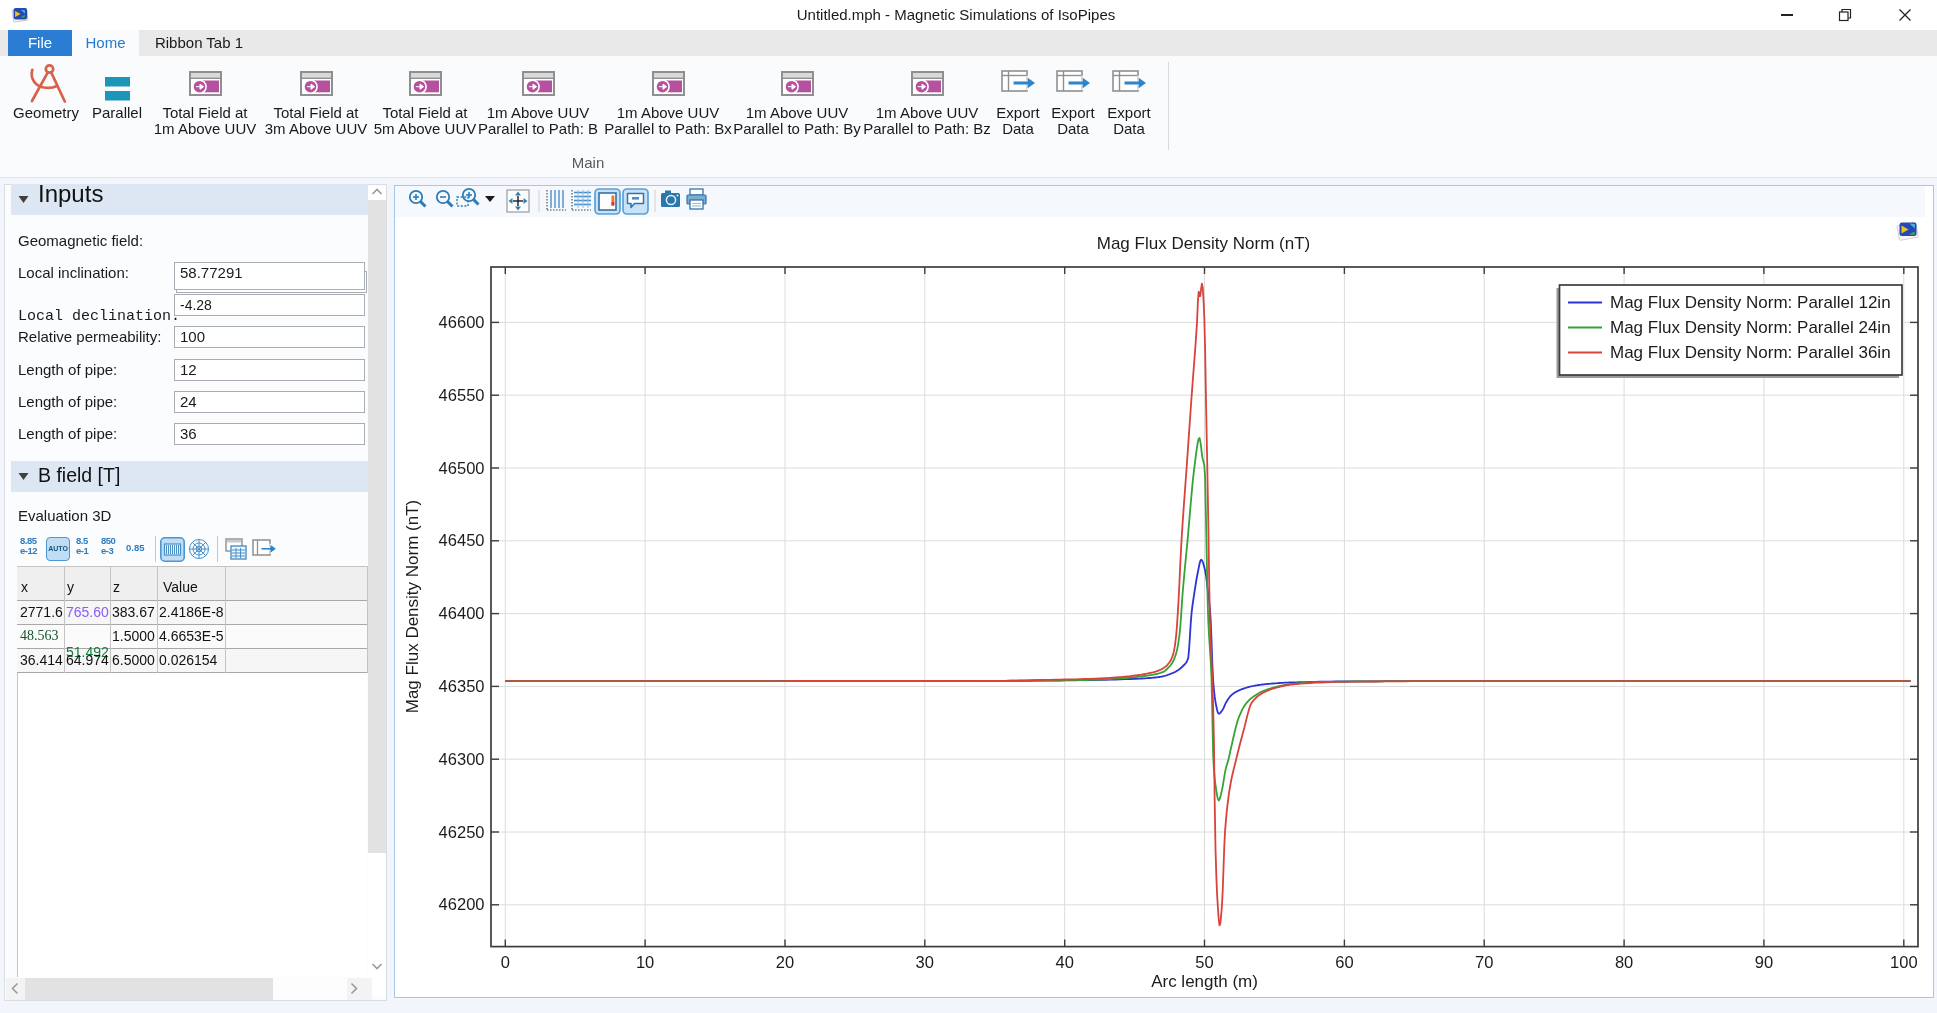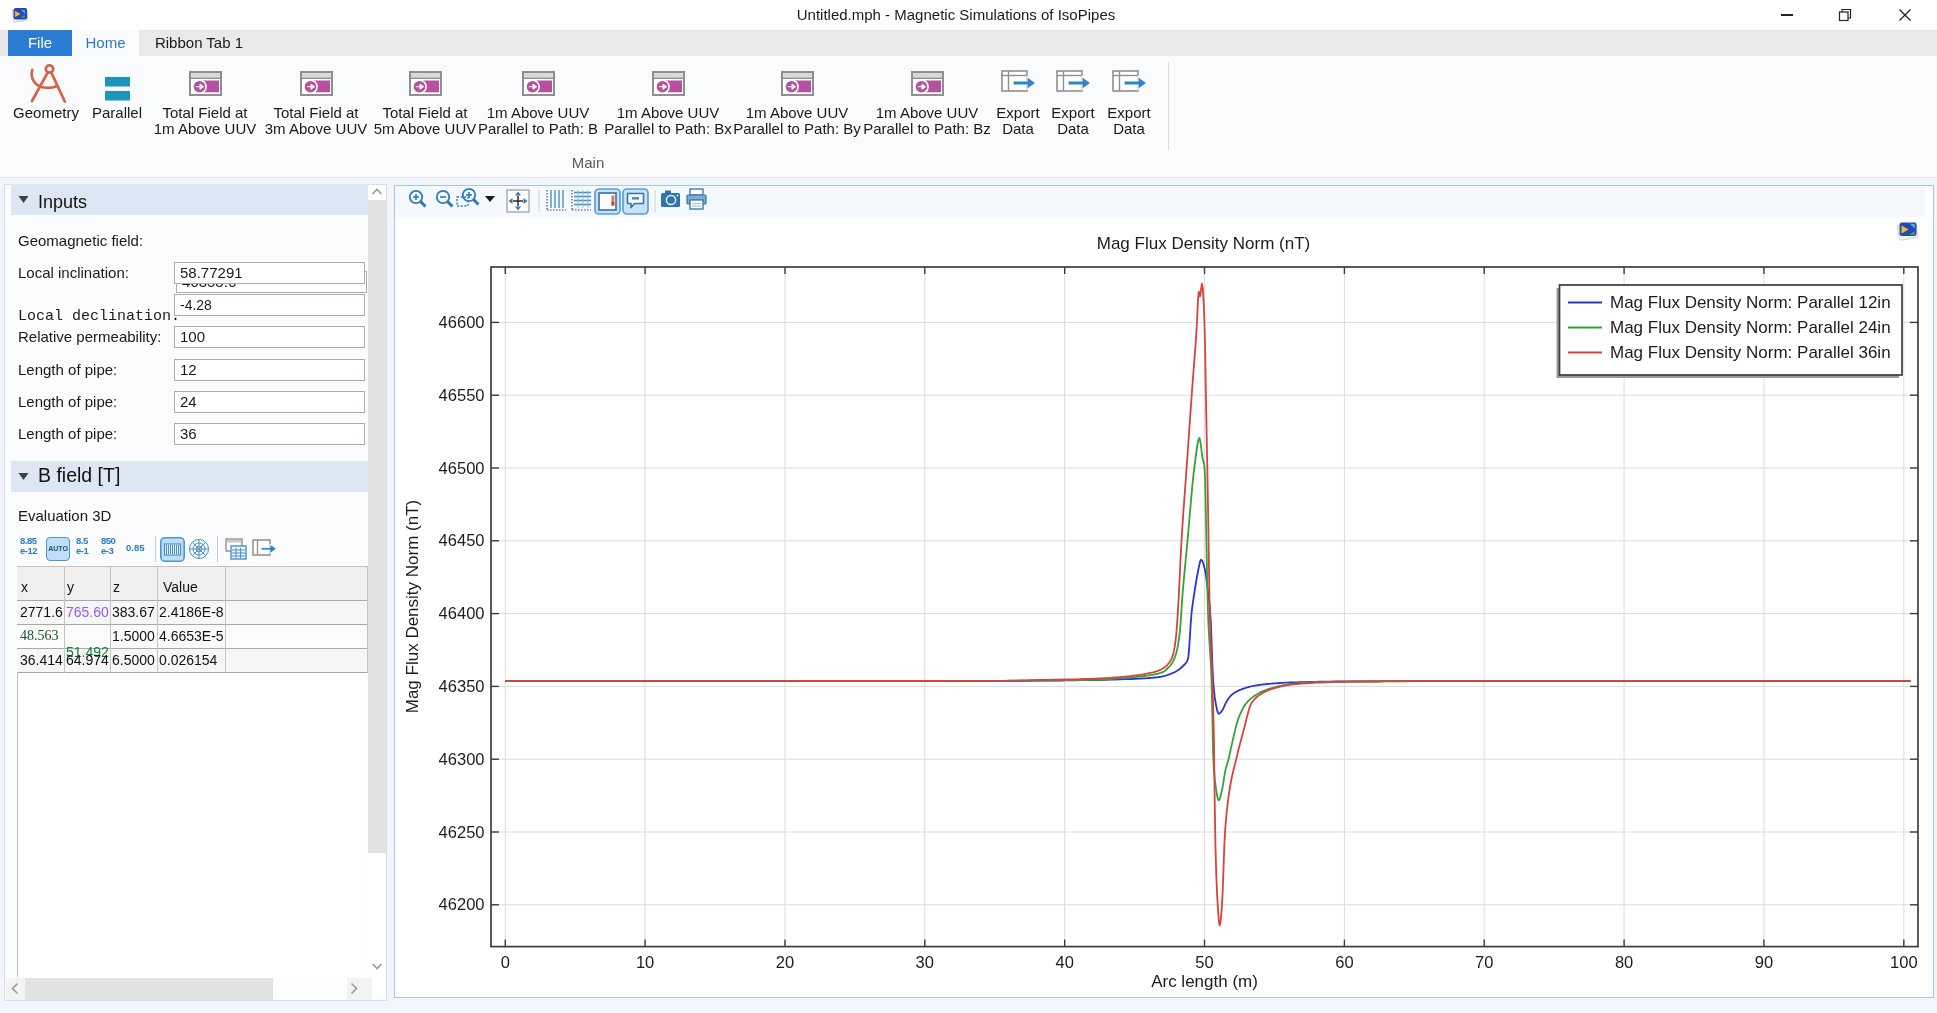--- a/index.html
+++ b/index.html
@@ -132,25 +132,25 @@
 <svg class="a" style="left:371px;top:188px" width="12" height="8" viewBox="0 0 12 8" fill="none" stroke="#9a9a9a" stroke-width="1.6">
     <path d="M1.5 6 L6 1.5 L10.5 6"></path>
   </svg>
 <svg class="a" style="left:371px;top:962px" width="12" height="8" viewBox="0 0 12 8" fill="none" stroke="#9a9a9a" stroke-width="1.6">
     <path d="M1.5 2 L6 6.5 L10.5 2"></path>
   </svg>
 <div class="a" style="left:11px;top:184px;width:357px;height:31px;background:#dde7f3;"></div>
 <svg class="a" style="left:18px;top:195px" width="11" height="9" viewBox="0 0 11 9">
     <path d="M0.5 1 L10.5 1 L5.5 8 Z" fill="#404040"></path>
   </svg>
-<div class="a" style="left:38px;top:192px;font-size:18px;color:#111;">Inputs</div>
+<div class="a" style="left:38px;top:180px;font-size:24px;color:#111;">Inputs</div>
 <div class="a lbl" style="left:18px;top:231.5px;">Geomagnetic field:</div>
 <div class="a" style="left:176px;top:229.5px;width:191px;height:22px;background:#fff;border:1px solid #a9aeb6;font-size:15px;color:#1a1a1a;line-height:20px;padding-left:5px;margin-top:41px;">46353.6</div>
 <div class="a lbl" style="left:18px;top:263.8px;">Local inclination:</div>
-<div class="a" style="left:174px;top:261.8px;width:191px;height:22px;background:#fff;border:1px solid #a9aeb6;font-size:15px;color:#1a1a1a;line-height:20px;padding-left:5px;">58.77291</div>
+<div class="a" style="left:174px;top:261.8px;width:191px;height:28px;background:#fff;border:1px solid #a9aeb6;font-size:15px;color:#1a1a1a;line-height:20px;padding-left:5px;">58.77291</div>
 <div class="a lbl" style="left:18px;top:308px;font-family:Liberation Mono, monospace;">Local declination:</div>
 <div class="a" style="left:174px;top:294.1px;width:191px;height:22px;background:#fff;border:1px solid #a9aeb6;font-size:14px;color:#1a1a1a;line-height:20px;padding-left:5px;">-4.28</div>
 <div class="a lbl" style="left:18px;top:328.40000000000003px;">Relative permeability:</div>
 <div class="a" style="left:174px;top:326.40000000000003px;width:191px;height:22px;background:#fff;border:1px solid #a9aeb6;font-size:15px;color:#1a1a1a;line-height:20px;padding-left:5px;">100</div>
 <div class="a lbl" style="left:18px;top:360.70000000000005px;">Length of pipe:</div>
 <div class="a" style="left:174px;top:358.70000000000005px;width:191px;height:22px;background:#fff;border:1px solid #a9aeb6;font-size:15px;color:#1a1a1a;line-height:20px;padding-left:5px;">12</div>
 <div class="a lbl" style="left:18px;top:393.00000000000006px;">Length of pipe:</div>
 <div class="a" style="left:174px;top:391.00000000000006px;width:191px;height:22px;background:#fff;border:1px solid #a9aeb6;font-size:15px;color:#1a1a1a;line-height:20px;padding-left:5px;">24</div>
 <div class="a lbl" style="left:18px;top:425.30000000000007px;">Length of pipe:</div>
 <div class="a" style="left:174px;top:423.30000000000007px;width:191px;height:22px;background:#fff;border:1px solid #a9aeb6;font-size:15px;color:#1a1a1a;line-height:20px;padding-left:5px;">36</div>

